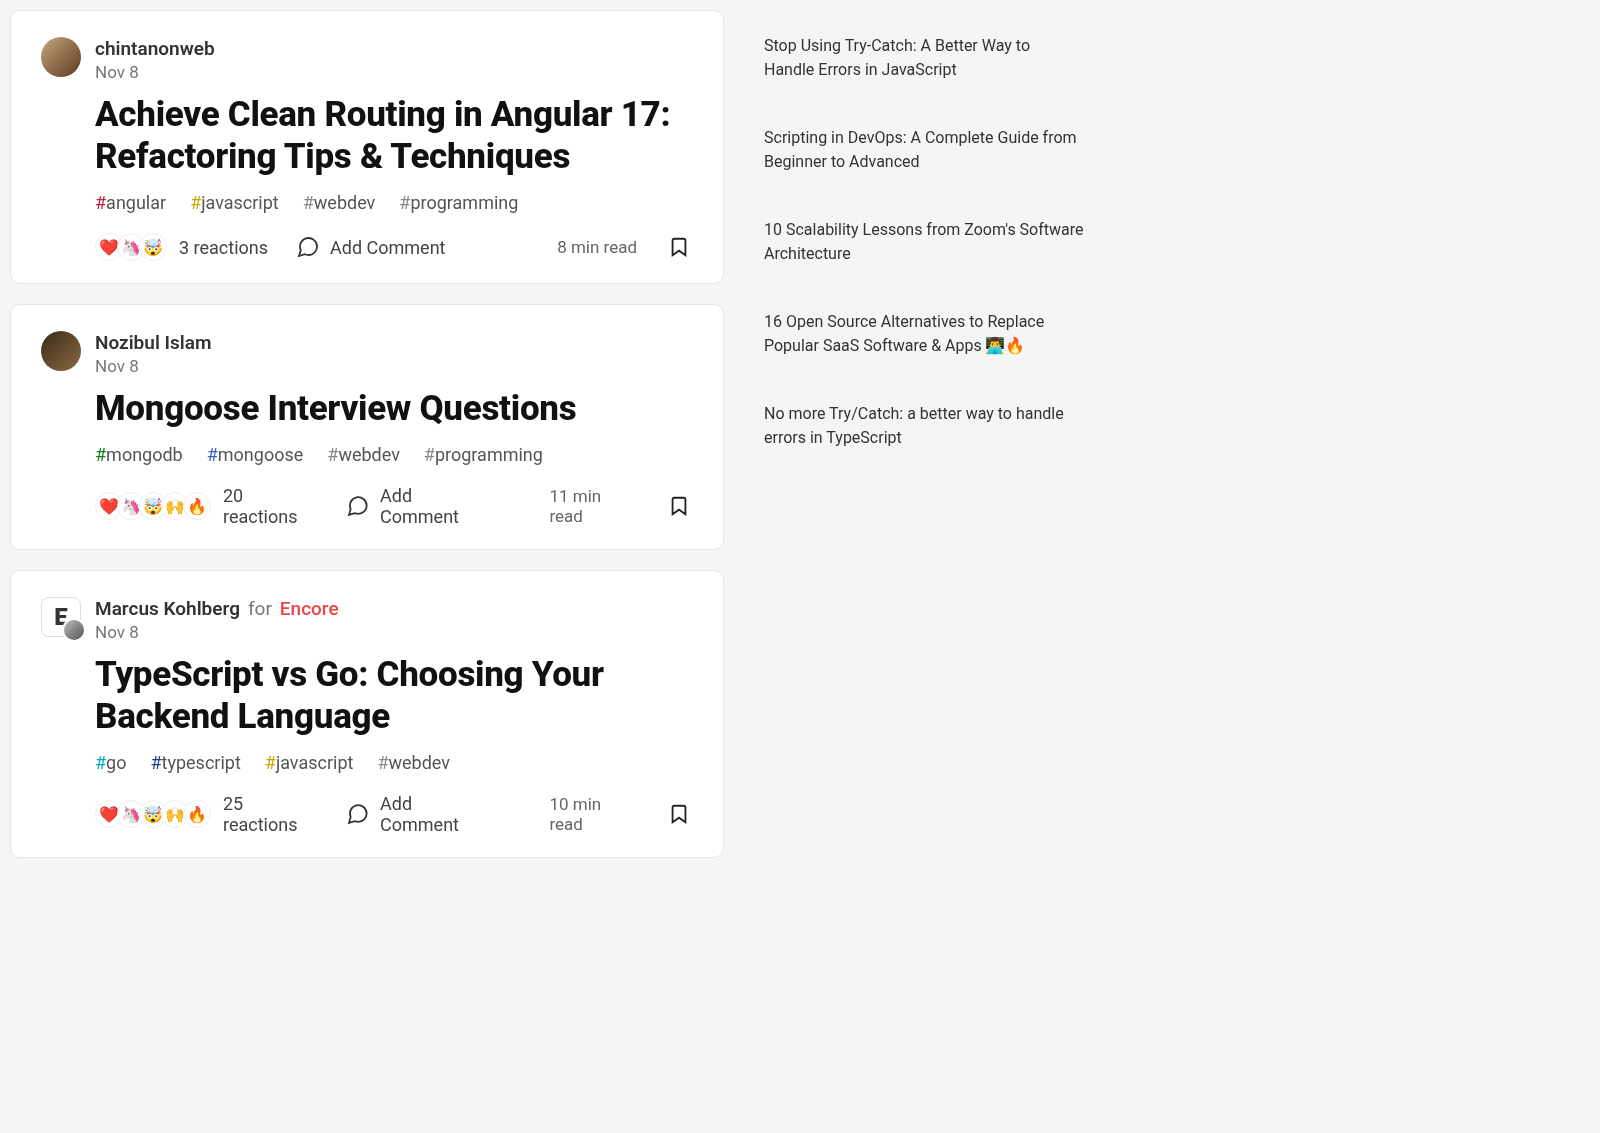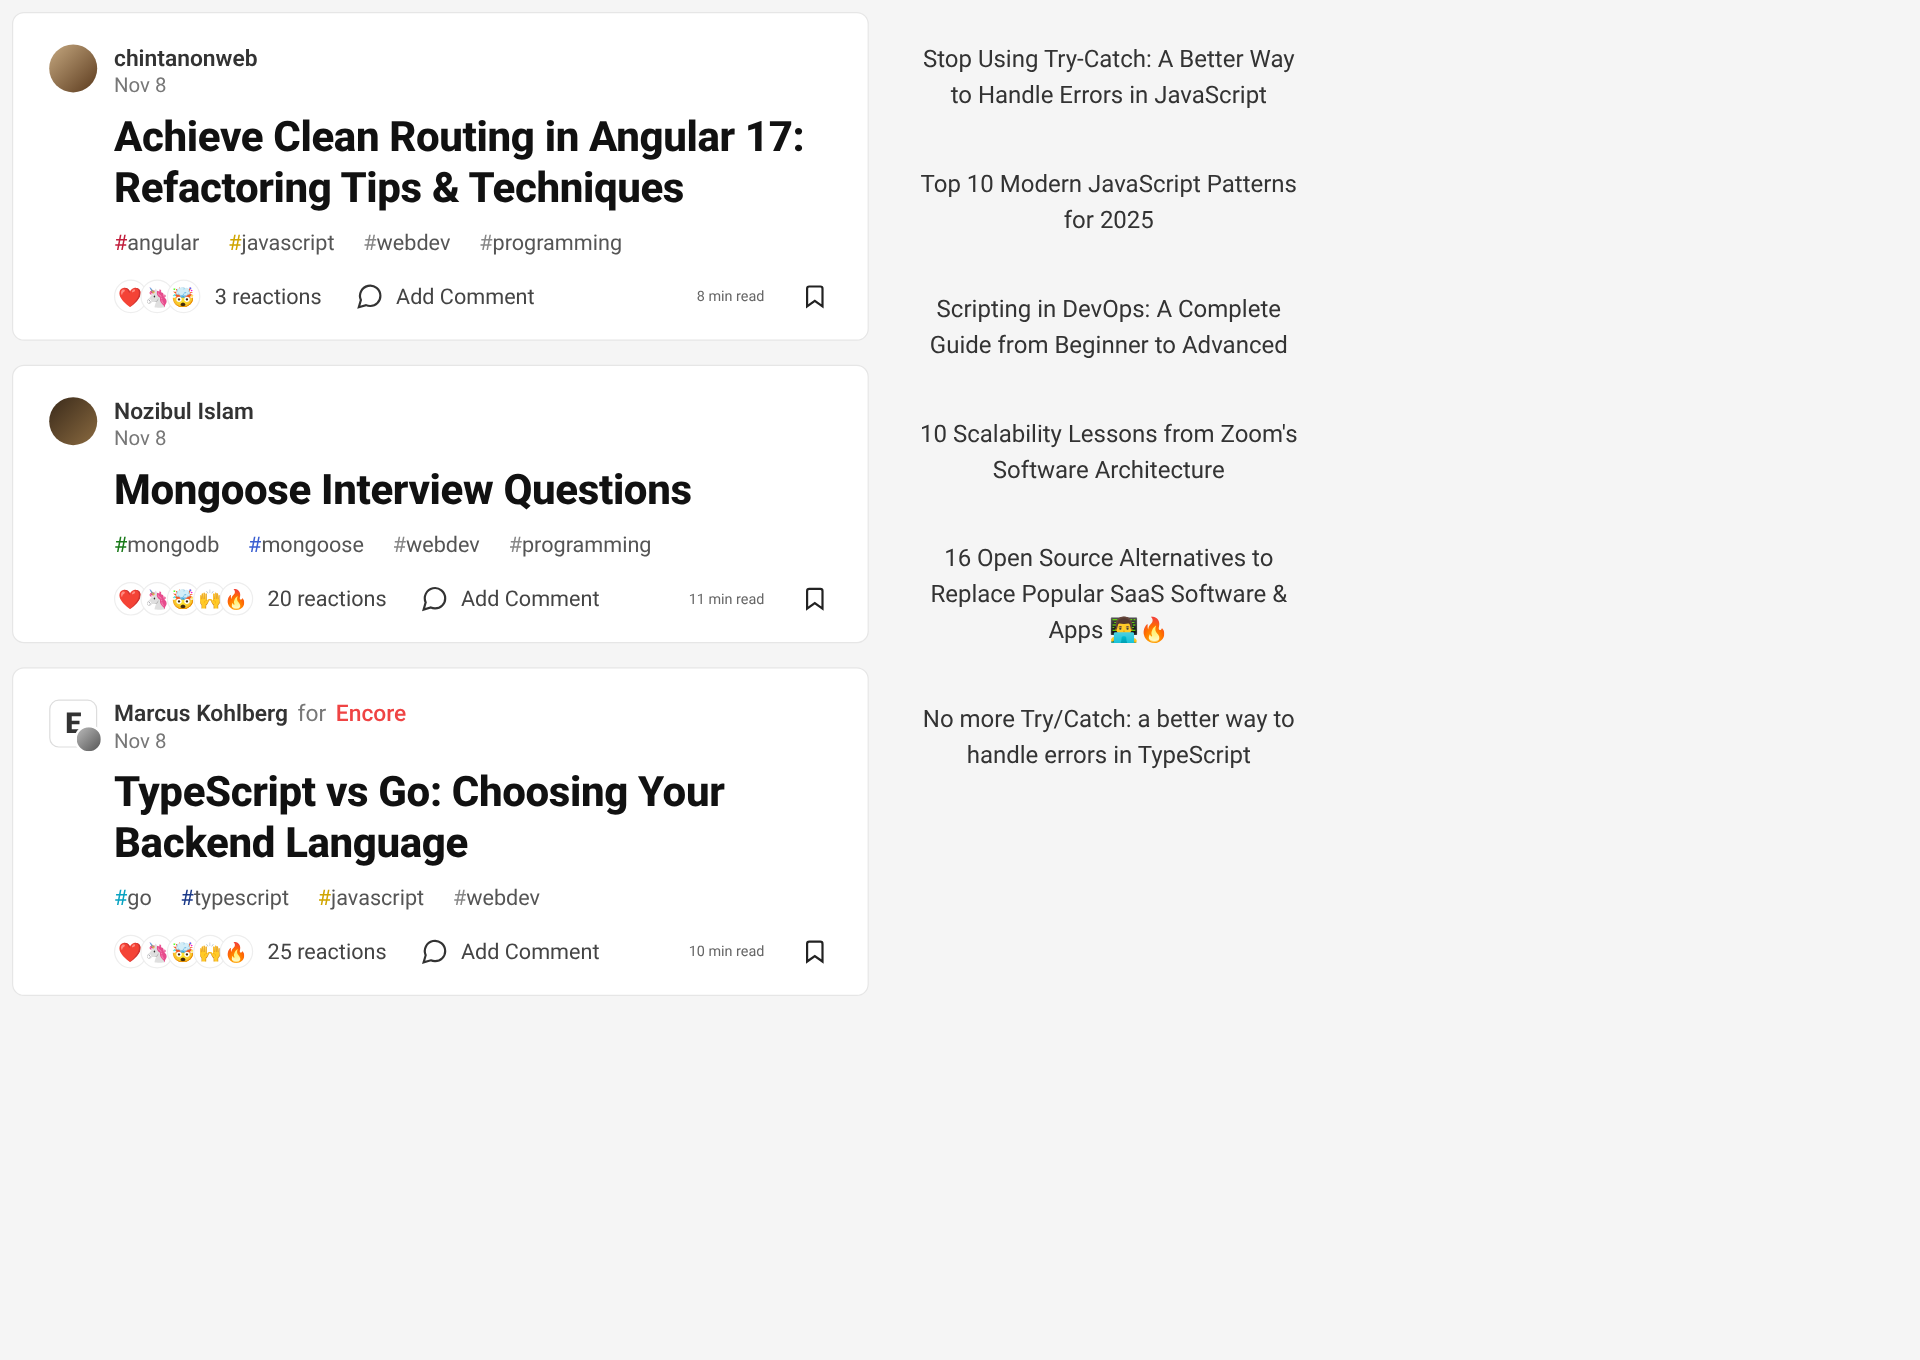--- a/index.html
+++ b/index.html
@@ -100,32 +100,31 @@
     background:#fff;border:1px solid #eee;
     display:flex;align-items:center;justify-content:center;
     font-size:16px;margin-left:-6px;
   }
   .react-stack span:first-child{margin-left:0;}
   .comments {
     display:flex;align-items:center;gap:10px;
     font-size:18px;color:#444;
   }
   .spacer{flex:1;}
-  .readtime{color:#666;font-size:12px;}
+  .readtime{color:#666;font-size:17px;}
   .bookmark{width:28px;height:28px;display:flex;align-items:center;justify-content:center;color:#333;}
   .sidebar {
     width:360px;
     padding:24px 20px;
     display:flex;flex-direction:column;gap:44px;
   }
   .side-item {
-    font-size:20px;
+    font-size:16px;
     line-height:1.5;
     color:#333;
-    text-align:center;
   }
   svg{display:block;}
 </style>
 </head>
 <body>
 
 <div class="feed">
     <div class="card">
       <div class="card-header">
         <div class="avatar av1"></div>
@@ -251,18 +250,17 @@
         <div class="bookmark">
           <svg width="22" height="26" viewBox="0 0 24 24" fill="none" stroke="#222" stroke-width="2">
             <path d="M19 21l-7-5-7 5V5a2 2 0 0 1 2-2h10a2 2 0 0 1 2 2z"></path>
           </svg>
         </div>
       </div>
     </div>
   </div>
 <div class="sidebar">
     <a class="side-item">Stop Using Try-Catch: A Better Way to Handle Errors in JavaScript</a>
-    <a class="side-item">Top 10 Modern JavaScript Patterns for 2025</a>
     <a class="side-item">Scripting in DevOps: A Complete Guide from Beginner to Advanced</a>
     <a class="side-item">10 Scalability Lessons from Zoom's Software Architecture</a>
     <a class="side-item">16 Open Source Alternatives to Replace Popular SaaS Software &amp; Apps 👨‍💻🔥</a>
     <a class="side-item">No more Try/Catch: a better way to handle errors in TypeScript</a>
   </div>
 
 </body></html>

